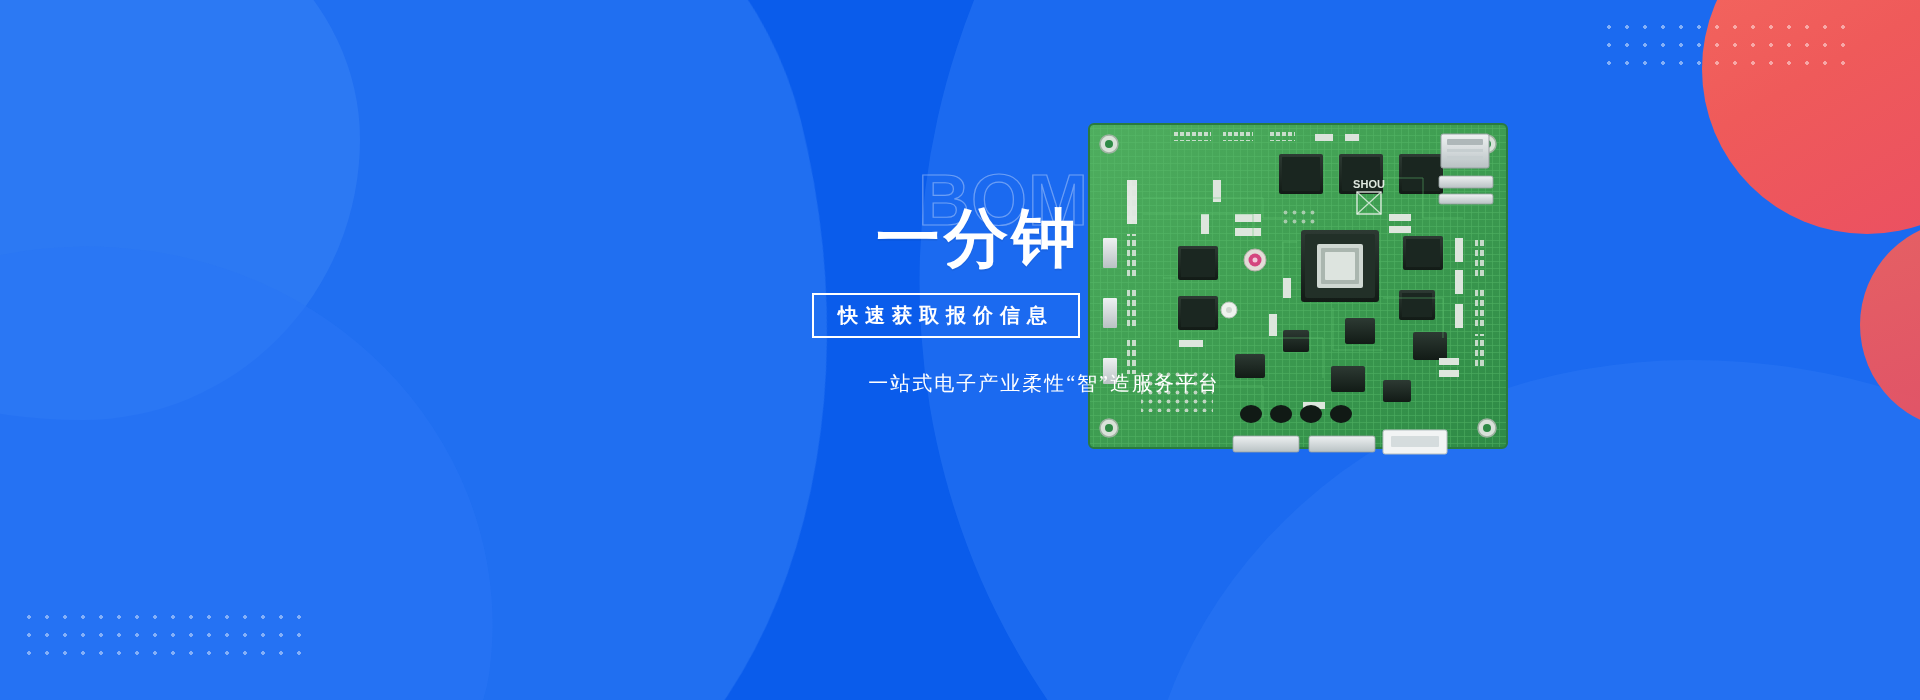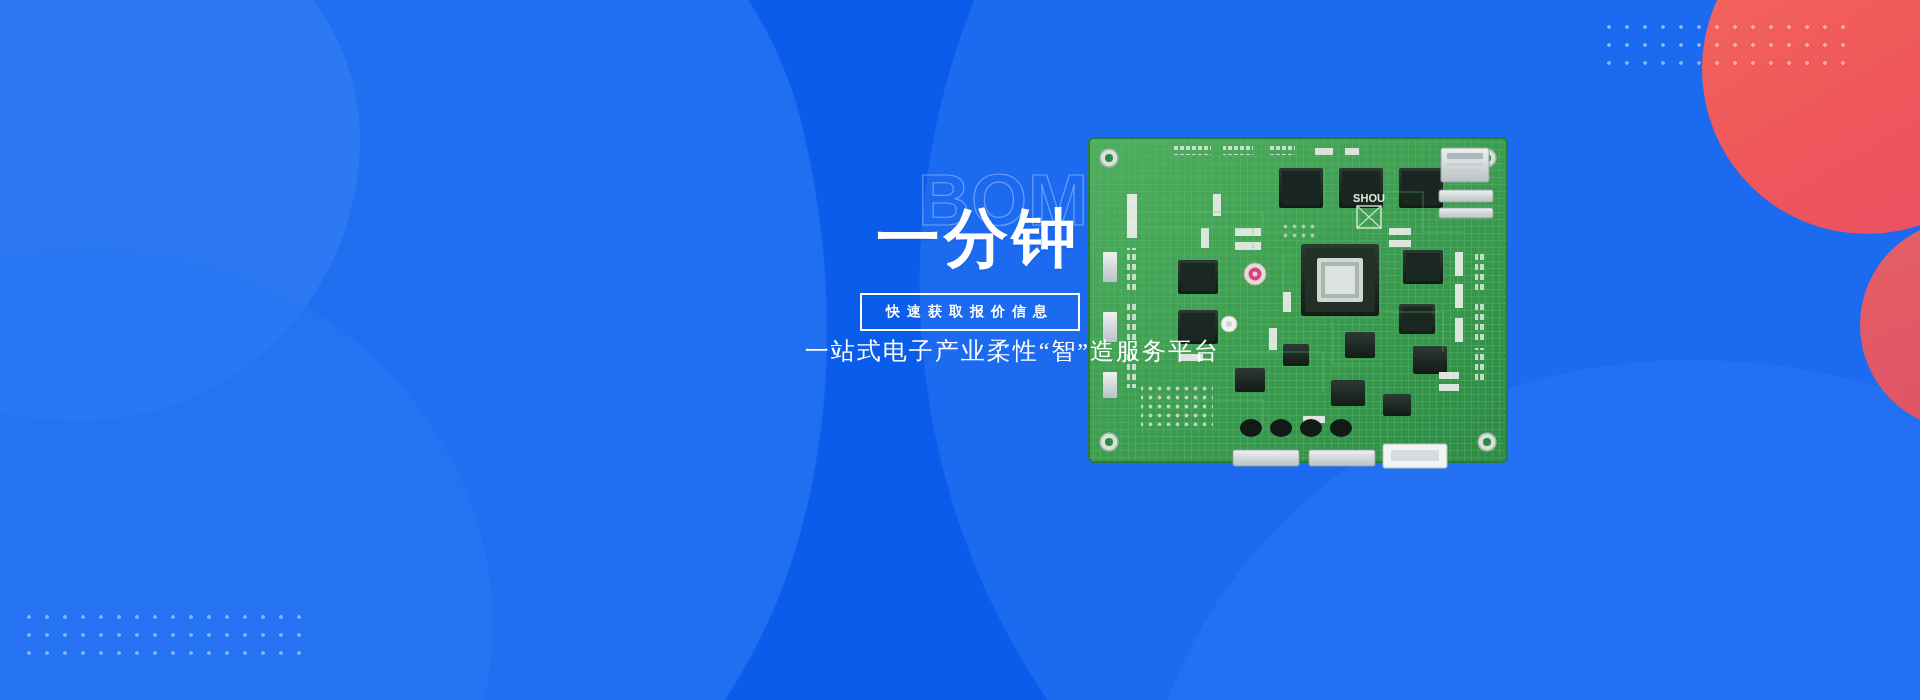--- a/index.html
+++ b/index.html
@@ -132,41 +132,41 @@
   .headline .ln1 { margin-top:56px; }
   .headline .ln2 { margin-top:6px; }
 
   .sub-box {
     position:relative;
     z-index:2;
     display:inline-block;
     margin-top:22px;
     padding:8px 24px 9px 24px;
     border:2px solid #ffffff;
-    font-size:14px;
+    font-size:20px;
     letter-spacing:7px;
     font-weight:700;
     line-height:1.2;
   }
 
   .tagline {
     position:relative;
     z-index:2;
-    margin-top:4px;
+    margin-top:32px;
     font-family:"Liberation Serif","DejaVu Serif",serif;
-    font-size:24px;
+    font-size:20px;
     letter-spacing:2px;
     white-space:nowrap;
     margin-right:-140px;
   }
 
   
   .pcb-wrap {
     position:absolute;
-    left:1083px; top:132px;
+    left:1083px; top:118px;
     width:430px; height:340px;
   }
   .pcb-svg { display:block; width:100%; height:100%; }
 </style>
 </head>
 <body>
 
 <div id="banner">
 
   <div class="bg-base"></div>

